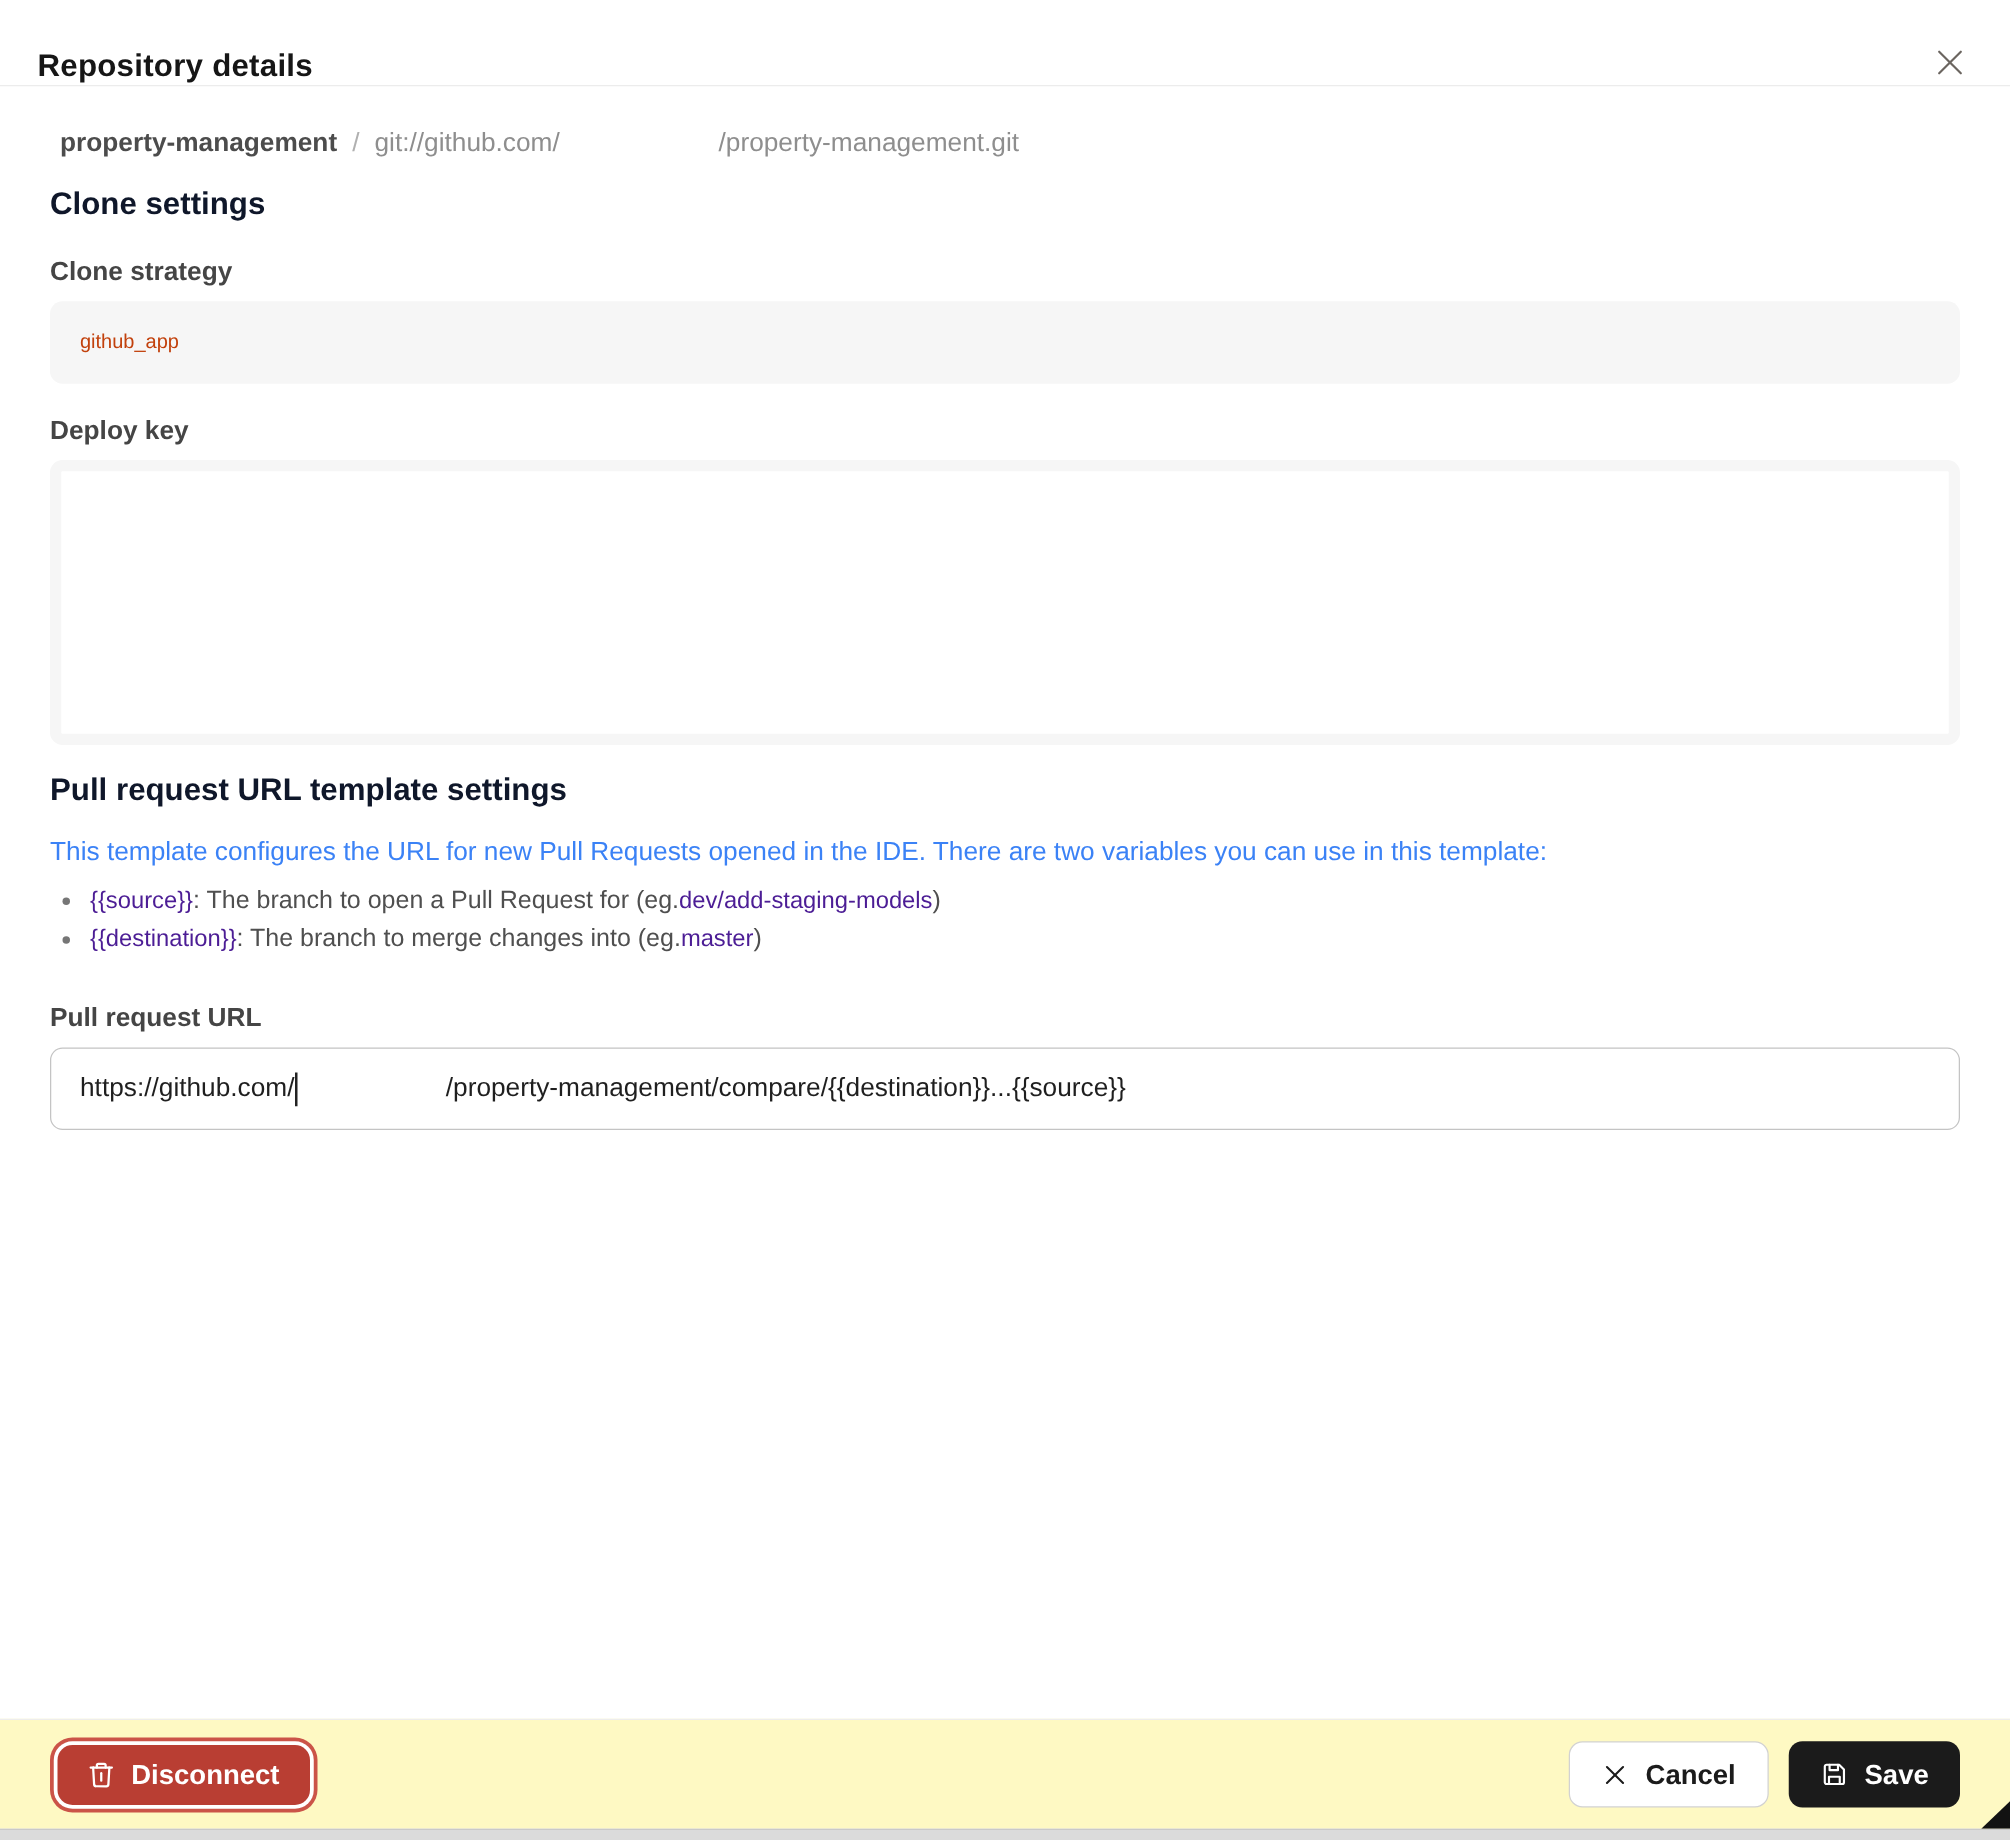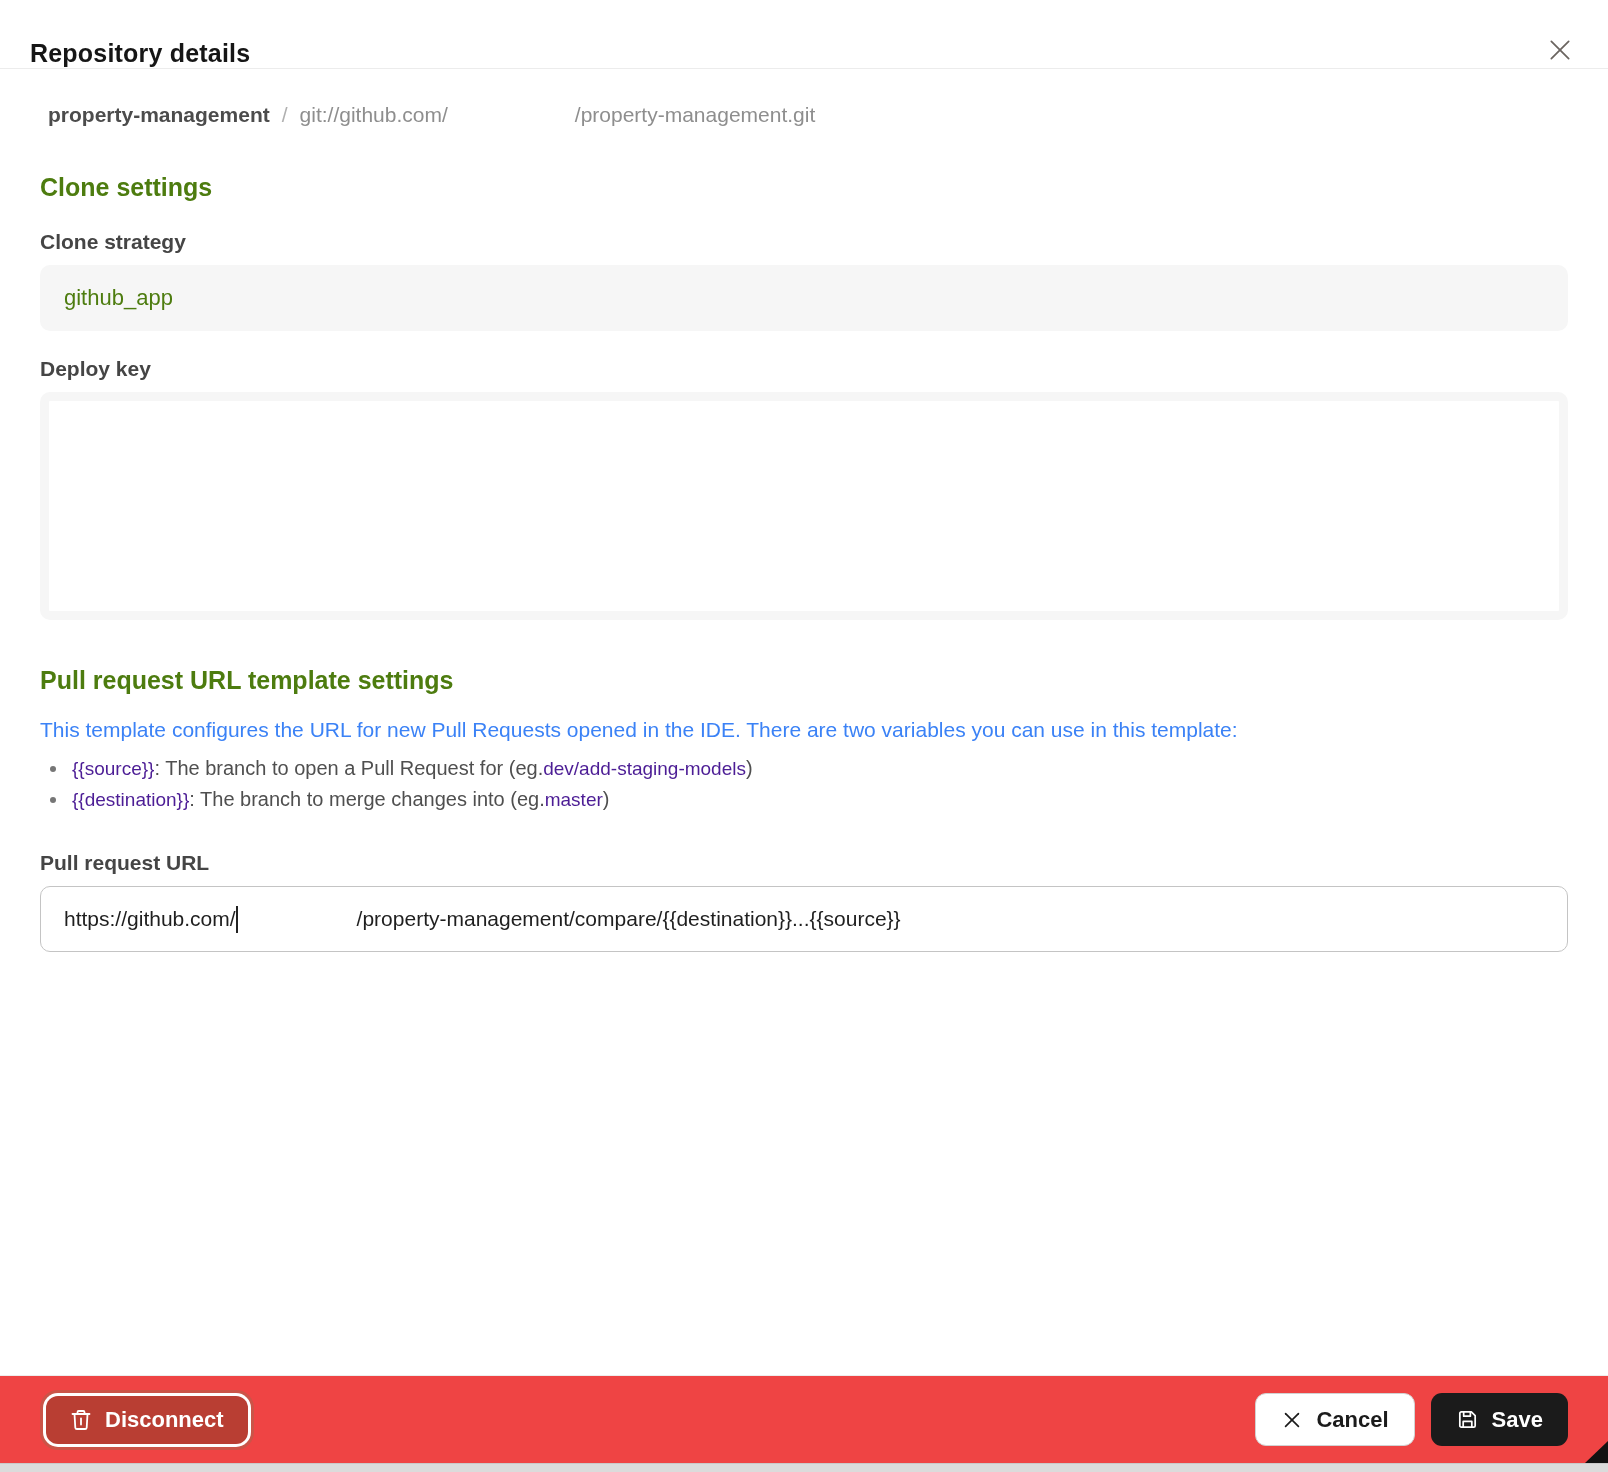--- a/index.html
+++ b/index.html
@@ -32,28 +32,28 @@
 
   .breadcrumb {
     margin-top:34px; padding-left:8px;
     font-size:21px; color:#8e8e8e;
     display:flex; align-items:center; white-space:pre;
   }
   .breadcrumb .repo { color:#4c4c4c; font-weight:600; }
   .breadcrumb .sep { color:#b0b0b0; padding:0 12px; }
   .redact-gap { display:inline-block; width:127px; }
 
-  .section-heading { margin-top:43px; font-size:25px; font-weight:700; color:#4d7c0f; line-height:34px; }
+  .section-heading { margin-top:19px; font-size:25px; font-weight:700; color:#0f172a; line-height:34px; }
   .field-label { margin-top:24px; font-size:21px; font-weight:600; color:#454545; line-height:28px; }
 
   .readonly-field {
     margin-top:9px; height:66px;
     background:#f6f6f6; border-radius:10px;
     display:flex; align-items:center; padding:0 24px;
-    font-size:22px; color:#4d7c0f;
+    font-size:16px; color:#c2410c;
   }
 
   .deploy-textarea {
     display:block;
     margin-top:9px; width:100%; height:228px;
     border:9px solid #f6f6f6; border-radius:10px;
     background:#ffffff; resize:none; outline:none;
     font-family:"DejaVu Sans Mono", monospace; font-size:18px; padding:10px;
   }
 
@@ -70,21 +70,21 @@
     border:1px solid #c4c4c4; border-radius:10px; background:#ffffff;
     display:flex; align-items:center; padding:0 23px;
     font-size:21px; color:#1f1f1f; white-space:pre;
   }
   .caret { width:2px; height:27px; background:#222222; display:inline-block; }
   .url-gap { display:inline-block; width:119px; }
 
   
   .modal-footer {
     flex:0 0 auto; height:88px;
-    border-top:1px solid #ededed; background:#ef4444;
+    border-top:1px solid #ededed; background:#fef9c3;
     display:flex; align-items:center; justify-content:space-between;
     padding:0 40px;
   }
   .btn {
     display:inline-flex; align-items:center; gap:13px;
     font-family:"Liberation Sans", sans-serif;
     font-size:22px; font-weight:600; cursor:pointer; border:none;
   }
   .btn svg { flex:0 0 auto; }
   .btn-danger {

